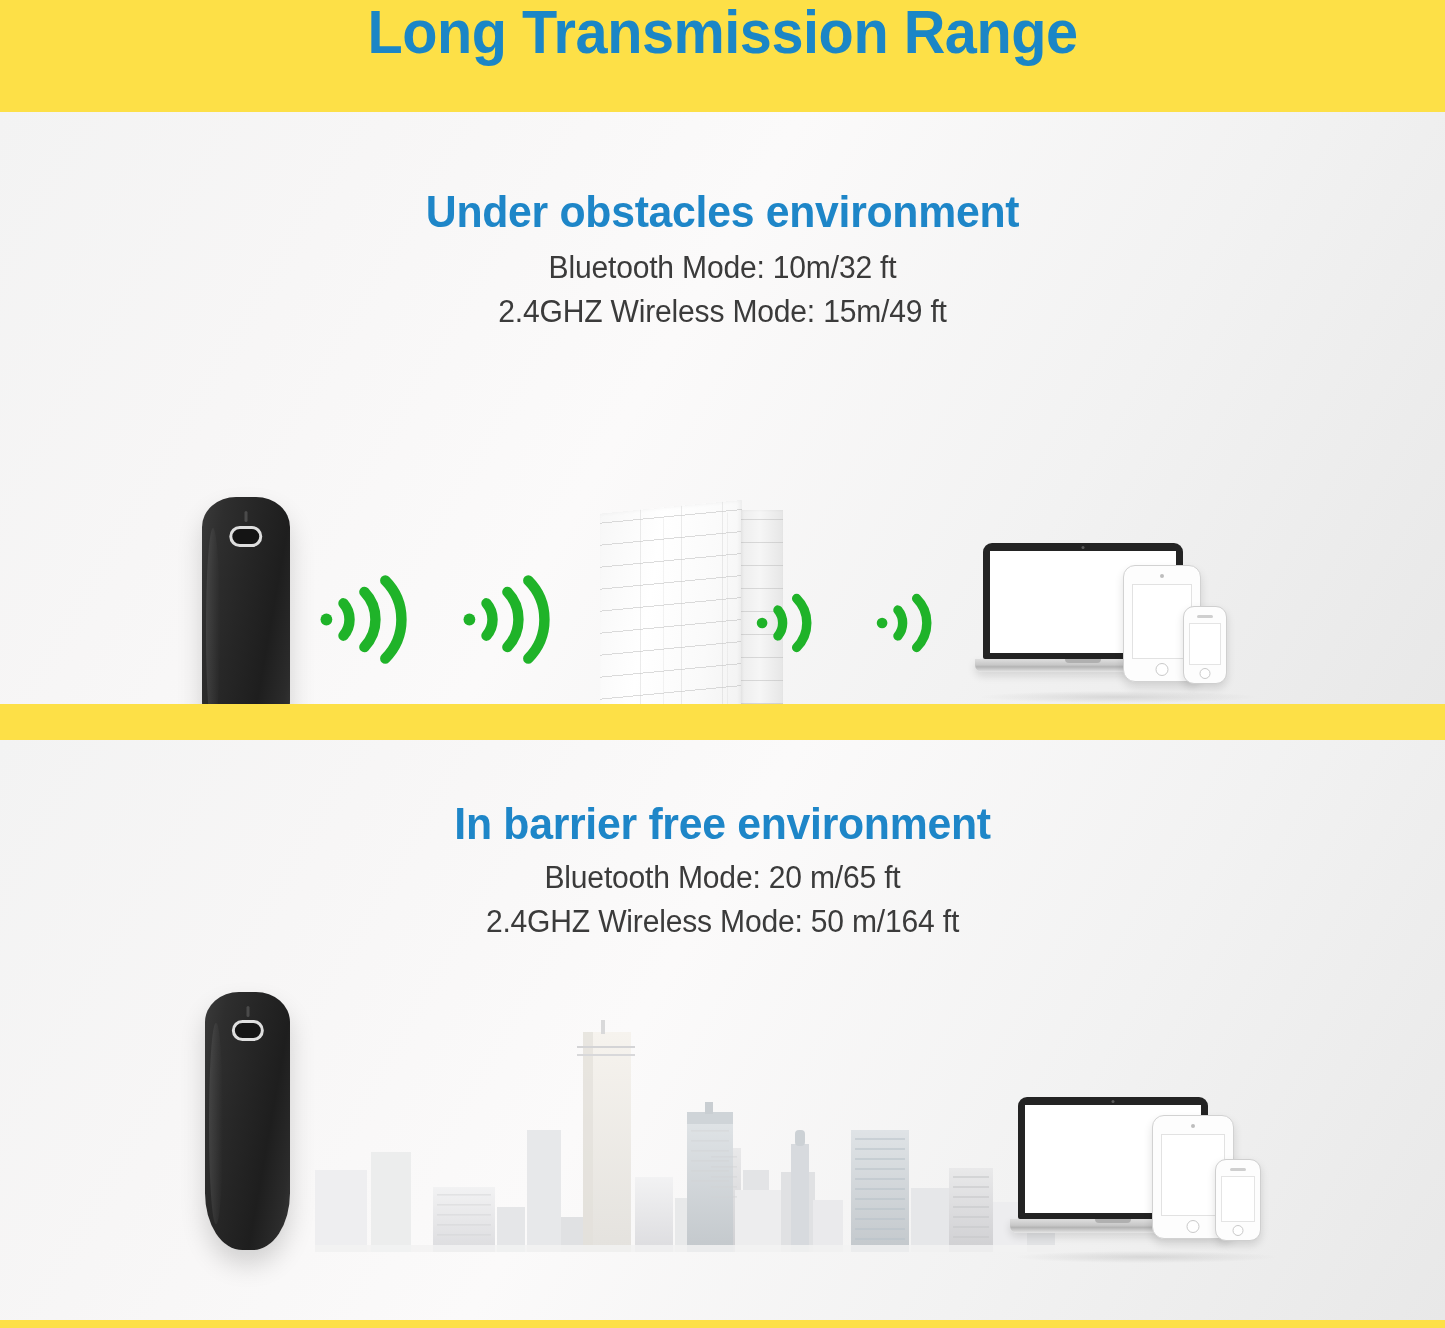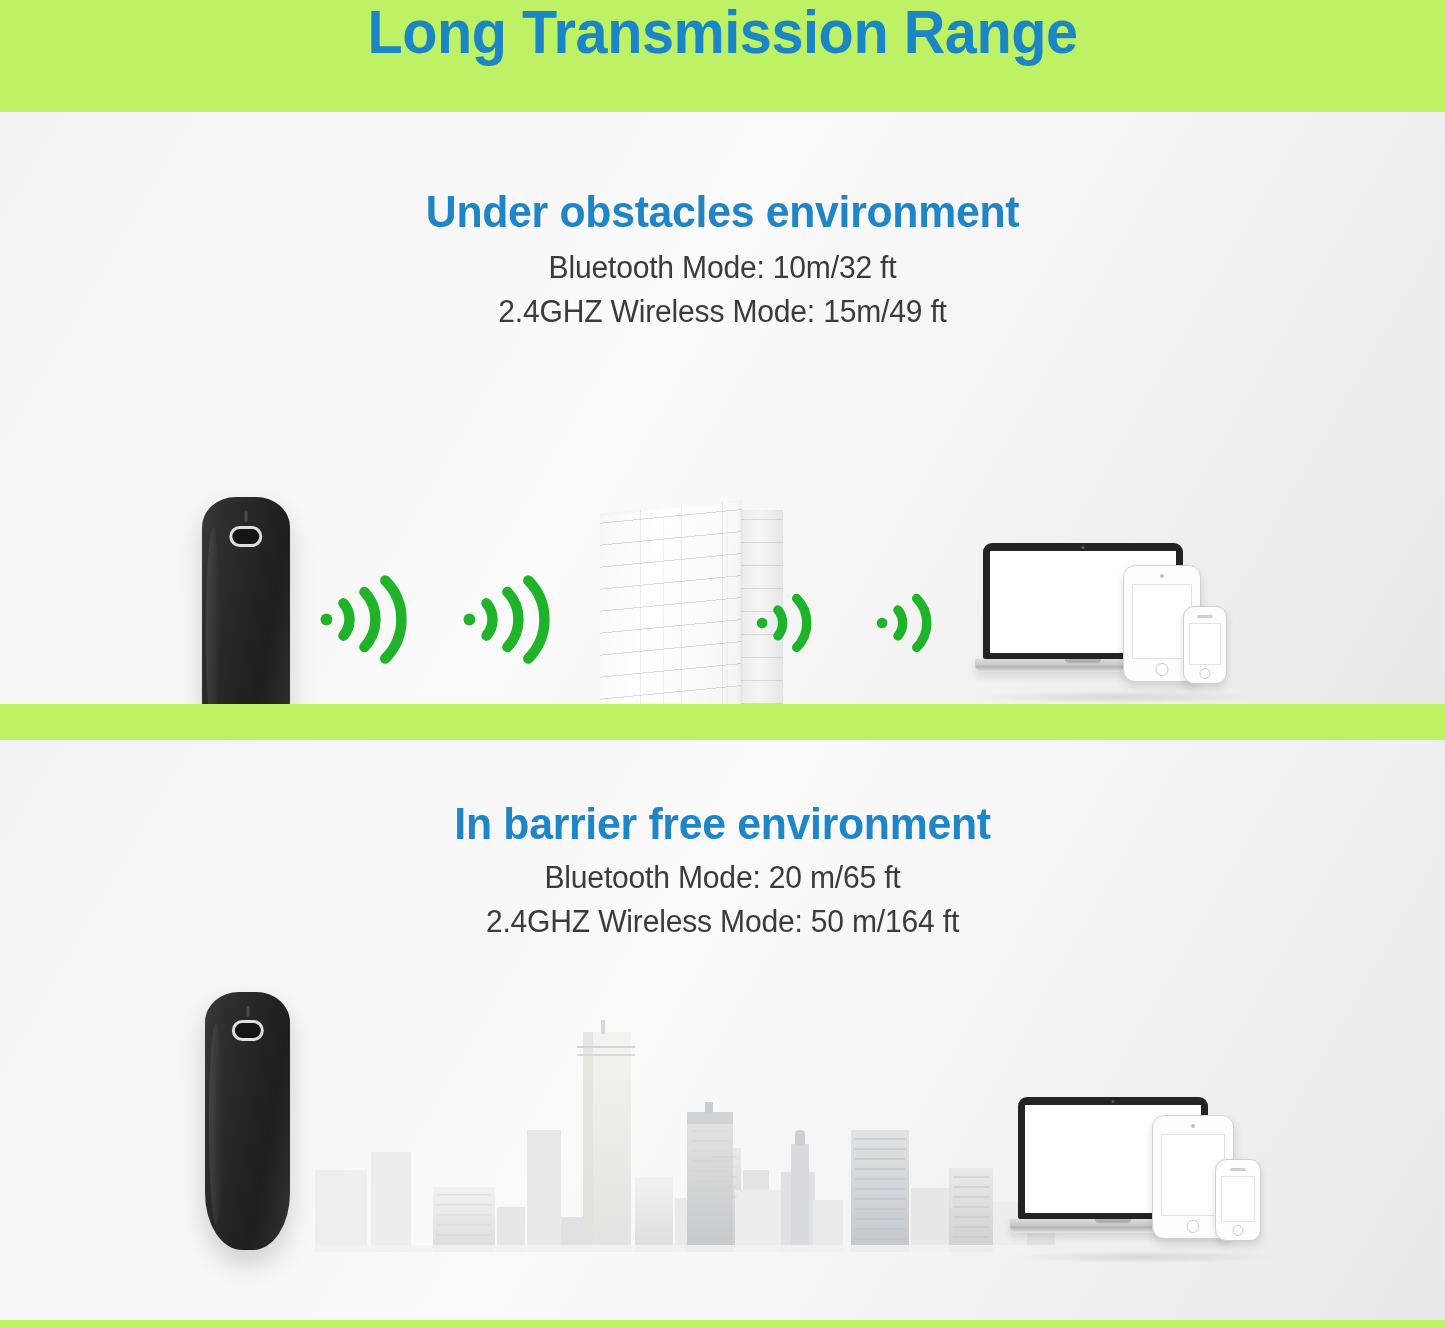--- a/index.html
+++ b/index.html
@@ -3,21 +3,21 @@
 <meta charset="utf-8">
 <style>
   * { box-sizing: border-box; margin: 0; padding: 0; }
   html, body {
     width: 1445px;
     height: 1328px;
     background: #ffffff;
     font-family: "Liberation Sans", sans-serif;
     overflow: hidden;
   }
-  .page { position: relative; width: 1445px; height: 1328px; background:#bef264; }
+  .page { position: relative; width: 1445px; height: 1328px; background:#fde047; }
 
   
   .main-title {
     position: absolute;
     top: -4px; left: 0; width: 1445px;
     text-align: center;
     font-size: 62px;
     font-weight: bold;
     letter-spacing: -0.5px;
     color: #1b86c6;

